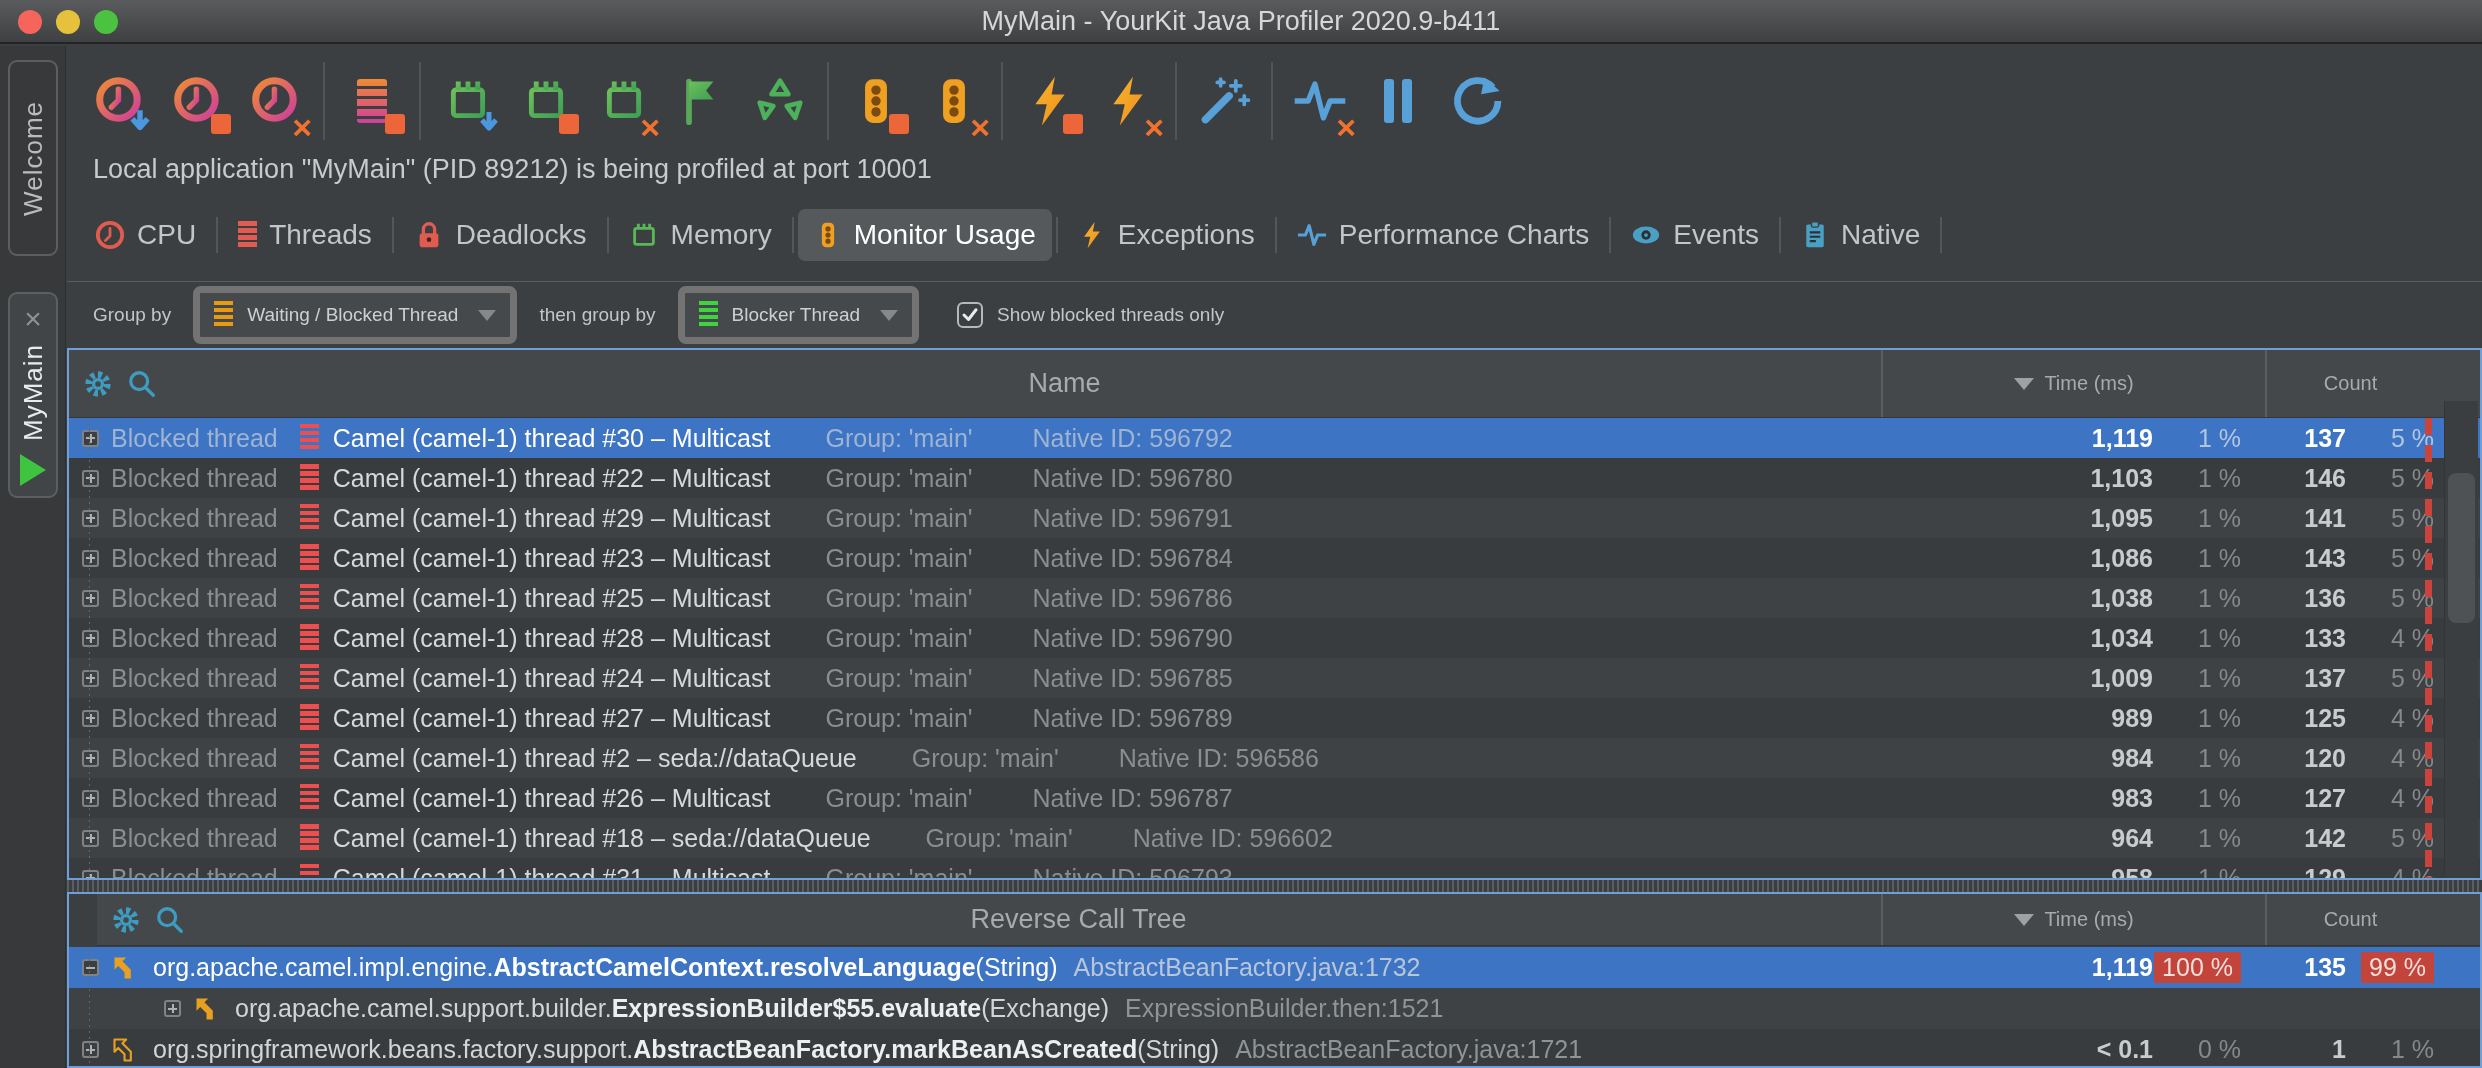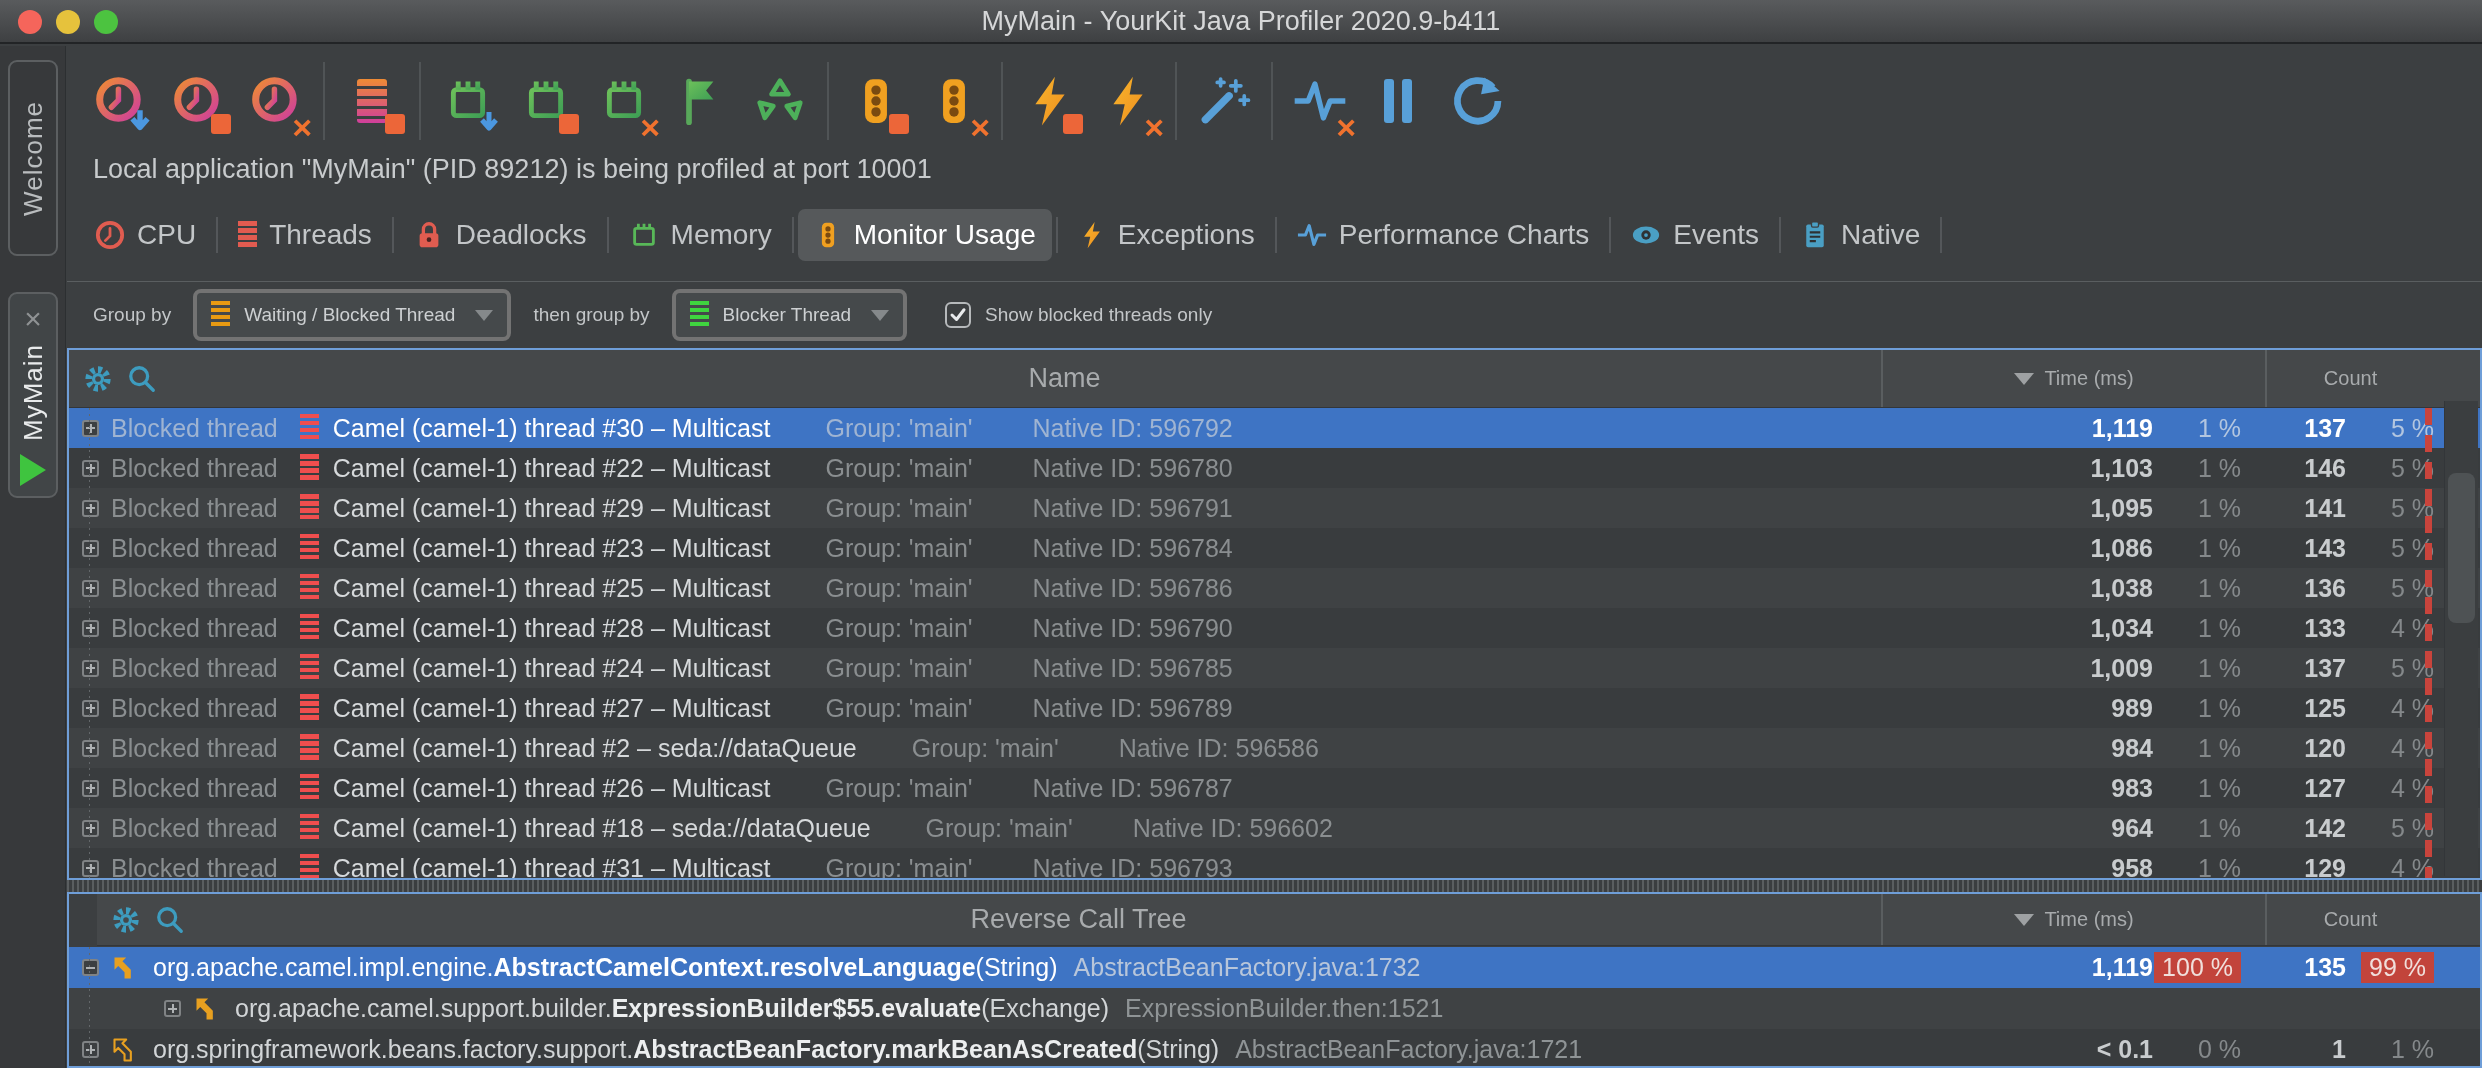--- a/index.html
+++ b/index.html
@@ -56,37 +56,37 @@
   .tabbar{position:absolute;top:142px;left:0;right:0;height:94px;display:flex;align-items:center;
      border-bottom:1px solid #5a5e60;padding-left:12px;}
   .tab{display:flex;align-items:center;gap:12px;padding:10px 16px;border-radius:7px;font-size:28px;
      color:#c3c6c8;white-space:nowrap;}
   .tab.selected{background:#56595b;color:#ffffff;}
   .tab-sep{width:2px;height:36px;background:#54575a;margin:0 4px;}
 
   
   .filterrow{position:absolute;top:236px;left:0;right:0;height:66px;display:flex;align-items:center;
      padding-left:26px;font-size:19px;color:#c3c6c8;gap:22px;}
-  .dd{display:flex;align-items:center;gap:14px;background:#45494b;border:4px solid #737373;
+  .dd{display:flex;align-items:center;gap:14px;background:#45494b;border:7px solid #737373;
      border-radius:8px;padding:8px 14px;color:#cdd0d2;}
   .dd .caret{width:0;height:0;border-left:9px solid transparent;border-right:9px solid transparent;
      border-top:11px solid #85898b;margin-left:6px;}
   .checkbox{width:26px;height:26px;border:2px solid #b6b9bb;border-radius:6px;background:#3c3f41;
      display:flex;align-items:center;justify-content:center;}
   .chk-row{display:flex;align-items:center;gap:14px;margin-left:16px;}
 
   
   .panels{position:absolute;top:302px;left:0;right:0;bottom:0;}
   .tpanel{position:absolute;left:0;right:0;border:2px solid #6f9ed8;background:#3c3f41;overflow:hidden;}
   .panel-top{top:0;height:532px;}
   .splitter{position:absolute;top:532px;height:12px;left:0;right:0;
      background:repeating-linear-gradient(90deg,#5a5e60 0 2px,#3b3e40 2px 5px);}
   .panel-bottom{top:544px;bottom:0;padding-left:28px;}
 
-  .thead{position:relative;height:58px;background:#45484a;display:flex;align-items:center;
+  .thead{position:relative;height:68px;background:#45484a;display:flex;align-items:center;
      border-bottom:1px solid #333639;}
   .panel-bottom .thead{height:52px;}
   .thead .hicons{position:absolute;left:14px;top:0;bottom:0;display:flex;align-items:center;gap:14px;}
   .thead .htitle{flex:1;text-align:center;font-size:27px;color:#a8abad;padding-right:420px;}
   .hcols{position:absolute;right:46px;top:0;bottom:0;display:flex;align-items:stretch;}
   .hcol{display:flex;align-items:center;justify-content:center;font-size:20px;color:#a8abad;
      border-left:2px solid #5a5e60;gap:10px;}
   .hcol.time{width:384px;}
   .hcol.count{width:169px;}
   .sort-arrow{width:0;height:0;border-left:10px solid transparent;border-right:10px solid transparent;

